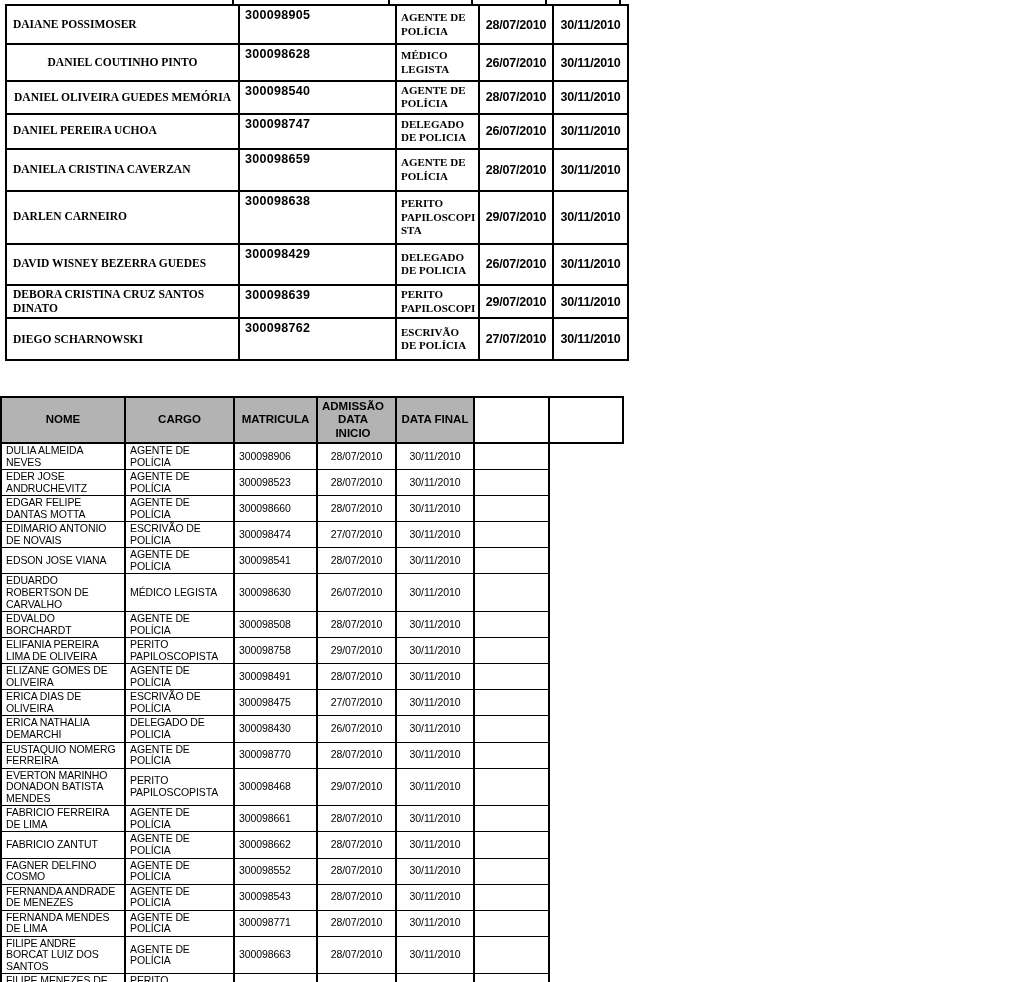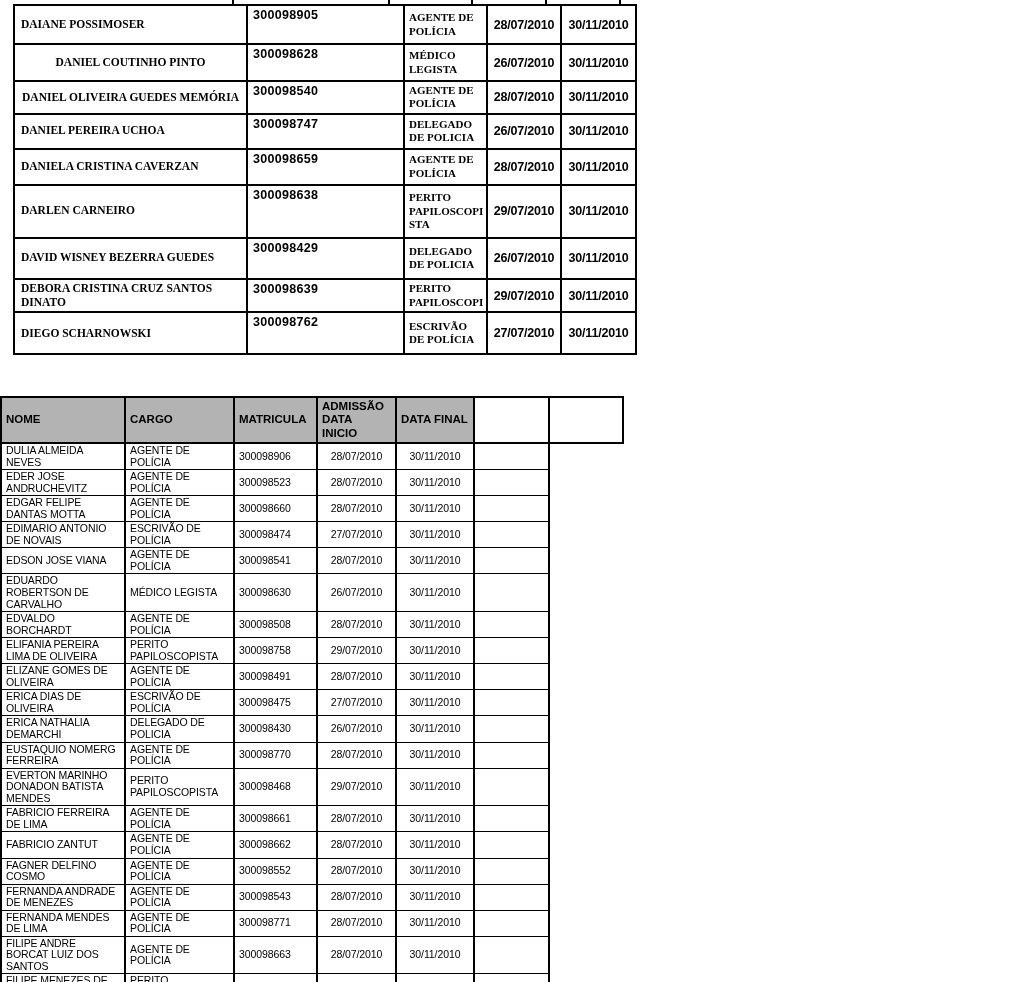--- a/index.html
+++ b/index.html
@@ -4,21 +4,21 @@
 <style>
   html,body { margin:0; padding:0; background:#ffffff; }
   .page {
     position:relative; width:1024px; height:982px; overflow:hidden;
     background:#ffffff; color:#000;
     font-family:"Liberation Sans", sans-serif;
   }
   table { border-collapse:collapse; table-layout:fixed; }
 
   
-  .top-table { position:absolute; left:13px; top:4px; width:622px; }
+  .top-table { position:absolute; left:5px; top:4px; width:622px; }
   .top-table td { border:2px solid #000; overflow:hidden; vertical-align:middle; }
   .top-table td.t-nome {
     font-family:"Liberation Serif", serif; font-weight:bold; font-size:11.5px;
     padding:2px 6px; line-height:1.2;
   }
   .top-table tr.center-name td.t-nome { text-align:center; }
   .top-table td.t-mat {
     font-weight:bold; font-size:12.5px; vertical-align:top;
     padding:2px 5px; letter-spacing:.3px;
   }
@@ -30,21 +30,21 @@
     font-weight:bold; font-size:12.5px; text-align:center;
     white-space:nowrap; padding:0 1px; letter-spacing:-.2px;
   }
   
   .stub { position:absolute; top:0; width:2px; height:5px; background:#000; }
 
   
   .bot-table { position:absolute; left:0; top:396px; width:622px; }
   .bot-table th {
     background:#b3b3b3; border:2px solid #000;
-    font-size:11.5px; font-weight:bold; text-align:left;
+    font-size:11.5px; font-weight:bold; text-align:center;
     padding:2px 4px; height:40px; vertical-align:middle; line-height:1.15;
   }
   .bot-table th.blank { background:#ffffff; }
   .bot-table th .adm { display:block; width:62px; }
   .bot-table td {
     border:solid #000; border-width:1px 2px;
     font-size:10.5px; letter-spacing:-.1px; line-height:1.1;
     padding:1px 4px; vertical-align:middle; overflow:hidden;
   }
   .bot-table td.b-date { text-align:center; }
@@ -92,21 +92,21 @@
           <td class="t-date">28/07/2010</td>
           <td class="t-date">30/11/2010</td>
         </tr>
         <tr style="height: 35px; margin-top: 47px;">
           <td class="t-nome">DANIEL PEREIRA UCHOA</td>
           <td class="t-mat">300098747</td>
           <td class="t-cargo">DELEGADO DE POLICIA</td>
           <td class="t-date">26/07/2010</td>
           <td class="t-date">30/11/2010</td>
         </tr>
-        <tr style="height: 36px; border-radius: 16px;">
+        <tr style="height: 42px; border-radius: 16px;">
           <td class="t-nome">DANIELA CRISTINA CAVERZAN</td>
           <td class="t-mat">300098659</td>
           <td class="t-cargo">AGENTE DE POLÍCIA</td>
           <td class="t-date">28/07/2010</td>
           <td class="t-date">30/11/2010</td>
         </tr>
         <tr style="height: 53px;">
           <td class="t-nome">DARLEN CARNEIRO</td>
           <td class="t-mat">300098638</td>
           <td class="t-cargo">PERITO PAPILOSCOPI STA</td>

